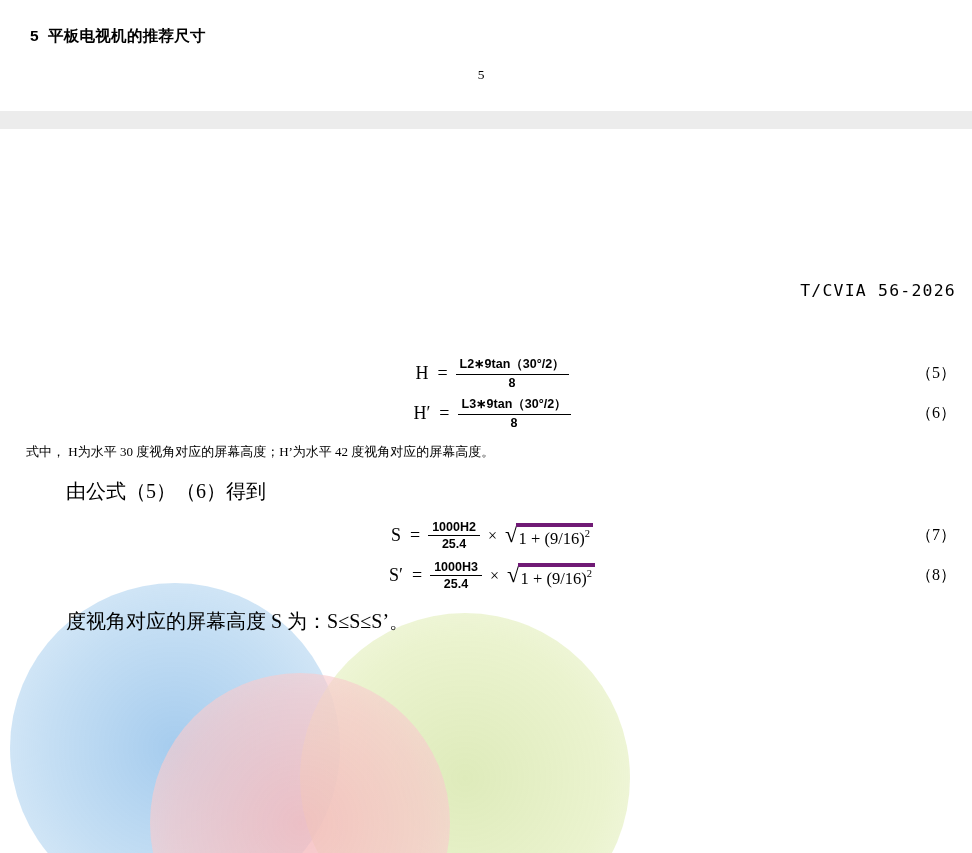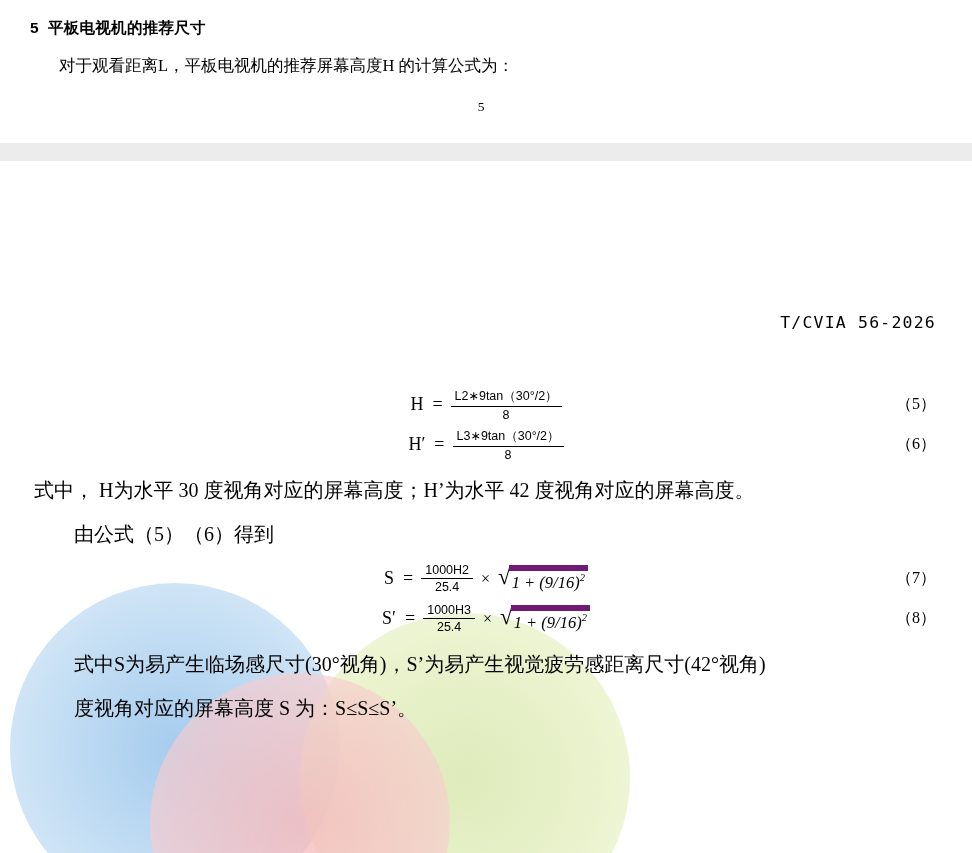--- a/index.html
+++ b/index.html
@@ -53,21 +53,21 @@
     background: radial-gradient(circle at 50% 50%, rgba(214,230,170,0.80) 0%, rgba(226,238,186,0.70) 60%, rgba(238,245,210,0.5) 100%);
   }
 
   .page {
     position: relative;
     z-index: 2;
   }
 
   
   .top-section {
-    padding: 12px 26px 0 26px;
+    padding: 20px 26px 0 26px;
   }
   h2.section-heading {
     font-family: "Liberation Sans", sans-serif;
     font-size: 15.5px;
     font-weight: bold;
     margin: 6px 0 14px 4px;
     letter-spacing: 0.3px;
   }
   h2.section-heading .num {
     margin-right: 9px;
@@ -87,21 +87,22 @@
 
   
   .page-gap {
     height: 18px;
     background: #ececec;
     margin-top: 28px;
   }
 
   
   .new-page {
-    padding: 0 34px;
+    padding: 0 14px;
+    margin-left: 12px;
   }
   .spacer-top {
     height: 152px;
   }
   .doc-code {
     text-align: right;
     font-family: "DejaVu Sans Mono", monospace;
     font-size: 16.5px;
     letter-spacing: 1.2px;
     padding-right: 2px;
@@ -133,21 +134,21 @@
   .eq {
     margin-right: 8px;
     font-size: 18px;
   }
   .frac {
     display: inline-flex;
     flex-direction: column;
     align-items: center;
     font-family: "Liberation Sans", sans-serif;
     font-size: 12.5px;
-    font-weight: normal;
+    font-weight: bold;
     vertical-align: middle;
   }
   .frac .numer {
     padding: 0 4px 1px 4px;
     border-bottom: 1px solid #000;
     white-space: nowrap;
   }
   .frac .denom {
     padding: 1px 4px 0 4px;
   }
@@ -159,39 +160,38 @@
     display: inline-flex;
     align-items: stretch;
     font-size: 17px;
   }
   .sqrt .radical {
     font-size: 23px;
     line-height: 1;
     margin-right: -2px;
   }
   .sqrt .under {
-    border-top: 6px solid #701a75;
+    border-top: 4px solid #701a75;
     padding: 1px 3px 0 3px;
     font-size: 16.5px;
     white-space: nowrap;
-    font-style: italic;
   }
   sup.exp {
     font-size: 10.5px;
     vertical-align: super;
   }
   .formula-number {
     position: absolute;
     right: 2px;
     font-size: 16px;
   }
 
   
   p.flush {
-    font-size: 20px;
+    font-size: 13px;
     line-height: 1.6;
     margin: 12px 0;
     text-indent: 0;
   }
   p.indent {
     font-size: 20px;
     line-height: 1.6;
     margin: 12px 0;
     text-indent: 2em;
   }
@@ -208,21 +208,20 @@
   <div class="wm-circle wm-green"></div>
   <div class="wm-circle wm-pink"></div>
 </div>
 
 <div class="page">
 
   <div class="top-section">
     <h2 class="section-heading">
       <span class="num">5</span><span>平板电视机的推荐尺寸</span>
     </h2>
-    <p class="para">对于观看距离L，平板电视机的推荐屏幕高度H 的计算公式为：</p>
     <div class="page-number">5</div>
   </div>
 
   <div class="page-gap"></div>
 
   <div class="new-page">
     <div class="spacer-top"></div>
 
     <div class="doc-code">T/CVIA 56-2026</div>
 
@@ -283,16 +282,15 @@
         </span>
         <span class="times">×</span>
         <span class="sqrt">
           <span class="radical">√</span>
           <span class="under"><span>1 + (9/16)</span><sup class="exp">2</sup></span>
         </span>
       </div>
       <span class="formula-number">（8）</span>
     </div>
 
-    <p class="indent">式中S为易产生临场感尺寸(30°视角)，S’为易产生视觉疲劳感距离尺寸(42°视角)</p>
     <p class="indent">度视角对应的屏幕高度 S 为：S≤S≤S’。</p>
   </div>
 </div>
 
 </body></html>

